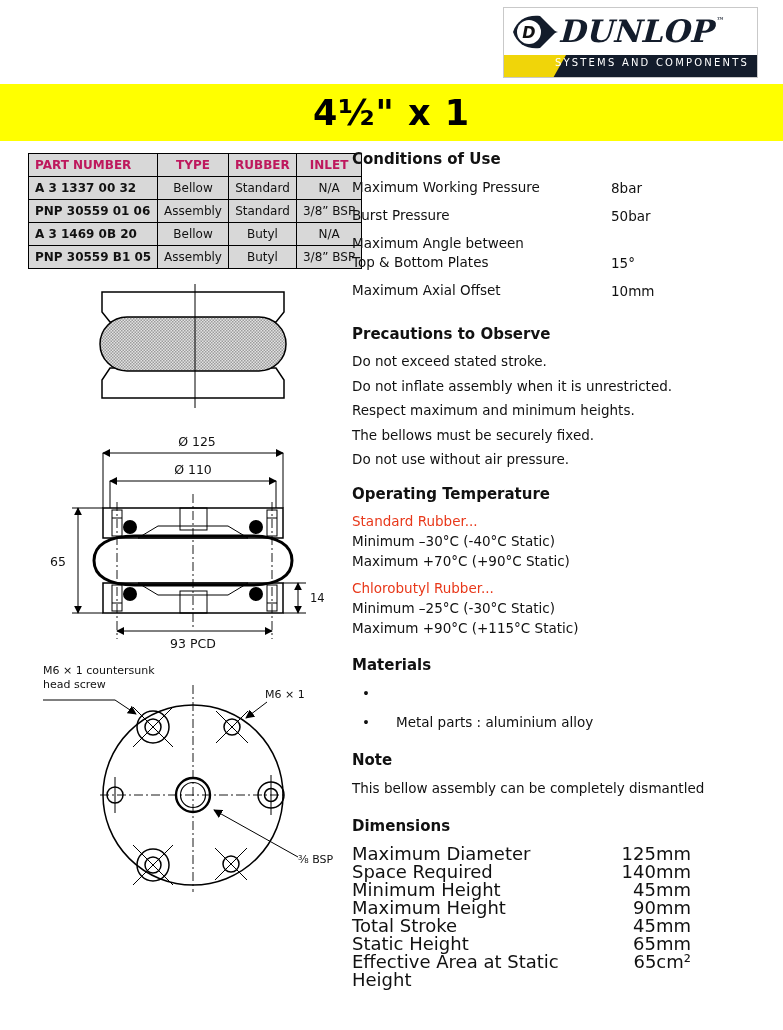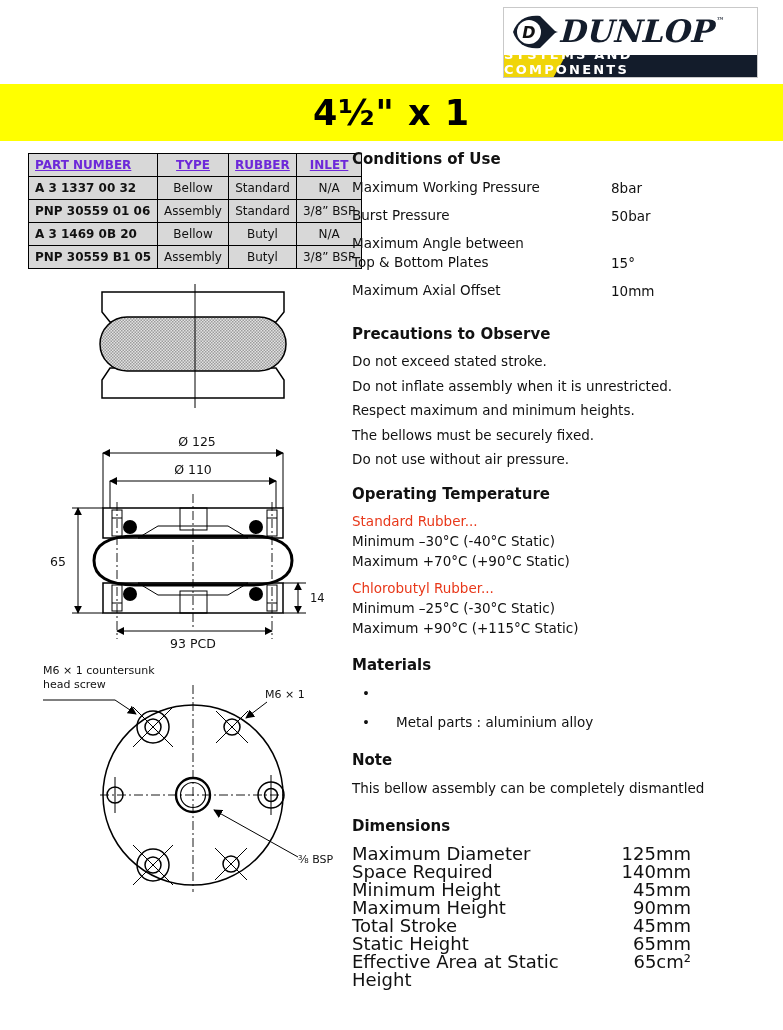--- a/index.html
+++ b/index.html
@@ -12,33 +12,33 @@
               background:#fff; border:1px solid #c9c9c9; }
   .logo-top { height:47px; display:flex; align-items:center; padding-left:7px; }
   .logo-word { font-family:"DejaVu Serif", serif; font-style:italic; font-weight:bold;
                font-size:31px; color:#131c2b; letter-spacing:0px; transform:skewX(-4deg);
                margin-left:2px; line-height:1; }
   .logo-word .tm { font-size:8px; vertical-align:top; font-style:normal; letter-spacing:0; }
   .logo-strip { position:relative; height:22px; background:#131c2b; }
   .strip-gold { position:absolute; left:0; top:0; bottom:0; width:62px; background:#f0d509;
                 clip-path:polygon(0 0, 100% 0, 80% 100%, 0 100%); }
   .strip-text { position:absolute; right:8px; top:0; height:14px; display:flex; align-items:center;
-                color:#fff; font-size:13px; font-weight:bold; letter-spacing:2.2px; }
+                color:#fff; font-size:10px; font-weight:normal; letter-spacing:2.2px; }
 
   
   .banner { position:absolute; left:0; top:84px; width:783px; height:57px; background:#ffff00;
             display:flex; align-items:center; justify-content:center; }
   .banner span { font-size:35px; font-weight:bold; color:#000; letter-spacing:1px; }
 
   
   table.parts { position:absolute; left:28px; top:153px; border-collapse:collapse;
                 font-size:12px; }
   table.parts th, table.parts td { background:#d8d8d8; border:1.6px solid #000;
                 height:23px; padding:1px 6px; text-align:center; white-space:nowrap; }
-  table.parts th { color:#6d28d9; font-size:12px;text-decoration:underline; }
+  table.parts th { color:#be185d; font-size:12px; }
   table.parts th.c0, table.parts td.c0 { text-align:left; font-weight:bold; width:125px; }
   table.parts .c1 { width:63px; }
   table.parts .c2 { width:68px; }
   table.parts .c3 { width:58px; }
 
   
   svg.draw { position:absolute; }
   svg text { font-family:"DejaVu Sans", sans-serif; fill:#111; }
   .thin  { stroke:#000; stroke-width:1;   fill:none; }
   .med   { stroke:#000; stroke-width:1.5; fill:none; }

